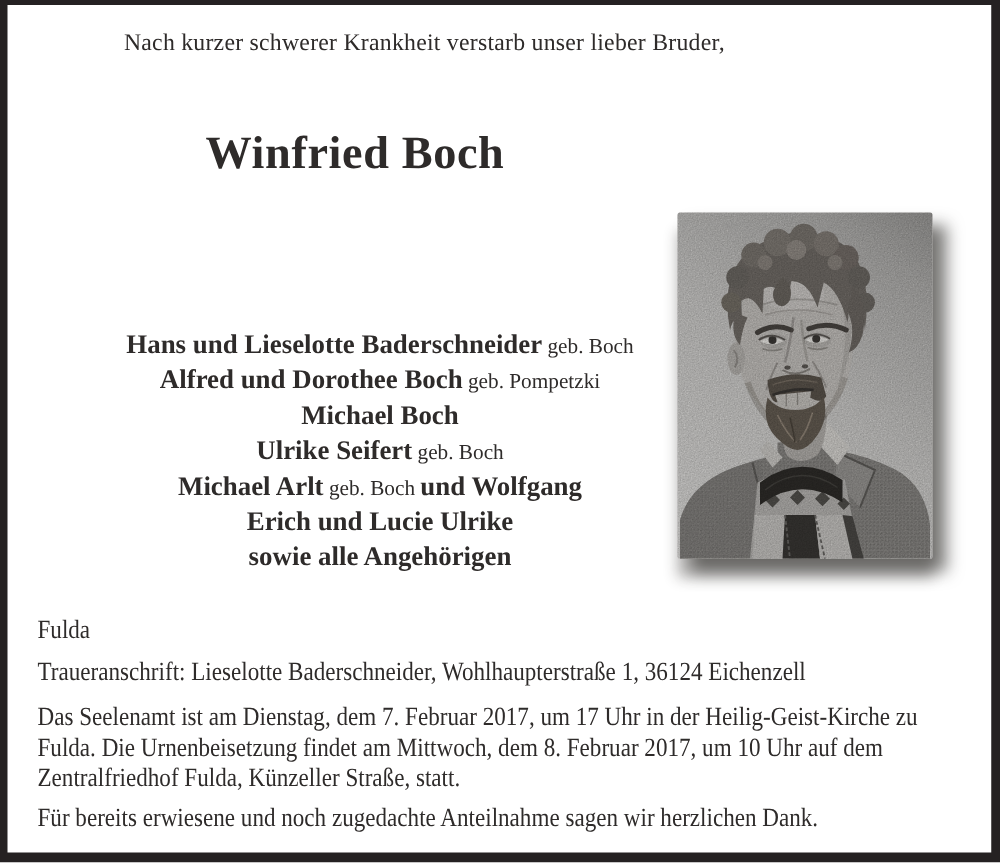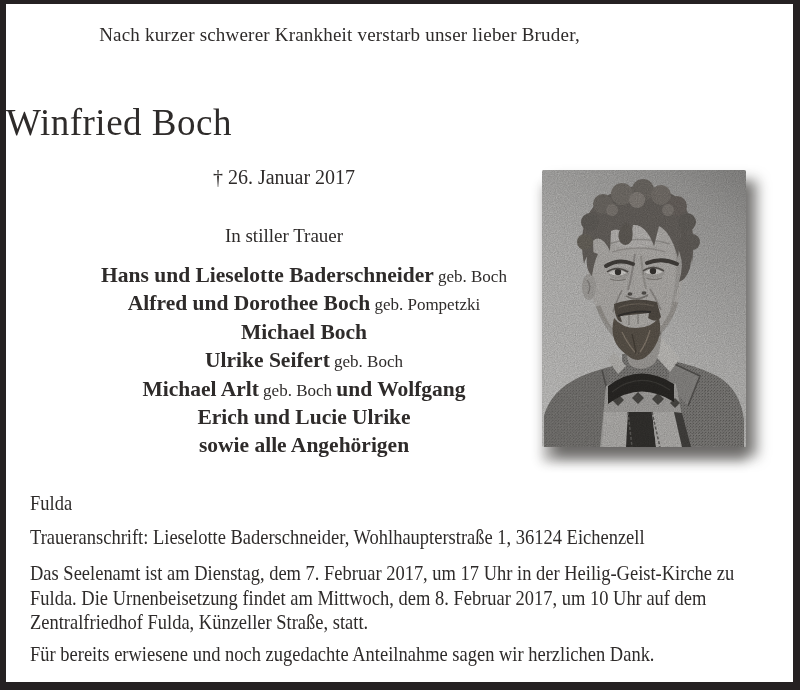--- a/index.html
+++ b/index.html
@@ -13,21 +13,21 @@
     background:#ffffff;
     border-style:solid; border-color:#252122;
     border-width:4px 7px 8px 6px;
   }
   .intro {
     position:absolute; top:20px; left:0; width:667px;
     text-align:center; font-size:19px; line-height:21.5px; letter-spacing:0.2px;
   }
   .name {
     position:absolute; top:97px; left:0; width:556px;
-    text-align:left; font-size:37px; font-weight:400; letter-spacing:0.5px;
+    text-align:center; font-size:37px; font-weight:700; letter-spacing:0.5px;
   }
   .dates {
     position:absolute; top:162px; left:0; width:556px;
     display:flex; justify-content:center; gap:66px; font-size:20px;
   }
   .trauer {
     position:absolute; top:221px; left:0; width:556px;
     text-align:center; font-size:19px;
   }
   .mourners {
@@ -57,24 +57,22 @@
 
 <div class="sheet">
 
   <div class="intro">
     <div>Nach kurzer schwerer Krankheit verstarb unser lieber Bruder,</div>
   </div>
 
   <div class="name">Winfried Boch</div>
 
   <div class="dates">
-    <span>† 26. Januar 2017</span>
   </div>
 
-  <div class="trauer">In stiller Trauer</div>
 
   <div class="mourners">
       <div class="mourner-line"><span class="m-bold">Hans und Lieselotte Baderschneider</span><span class="m-reg"> geb. Boch</span></div>
       <div class="mourner-line"><span class="m-bold">Alfred und Dorothee Boch</span><span class="m-reg"> geb. Pompetzki</span></div>
       <div class="mourner-line"><span class="m-bold">Michael Boch</span></div>
       <div class="mourner-line"><span class="m-bold">Ulrike Seifert</span><span class="m-reg"> geb. Boch</span></div>
       <div class="mourner-line"><span class="m-bold">Michael Arlt</span><span class="m-reg"> geb. Boch </span><span class="m-bold">und Wolfgang</span></div>
       <div class="mourner-line"><span class="m-bold">Erich und Lucie Ulrike</span></div>
       <div class="mourner-line"><span class="m-bold">sowie alle Angehörigen</span></div>
     </div>

